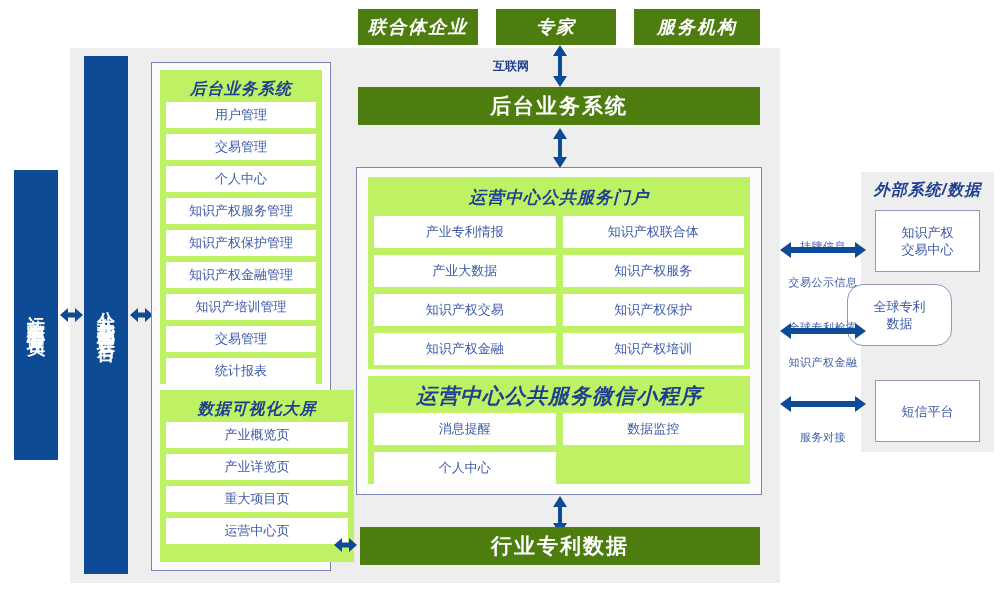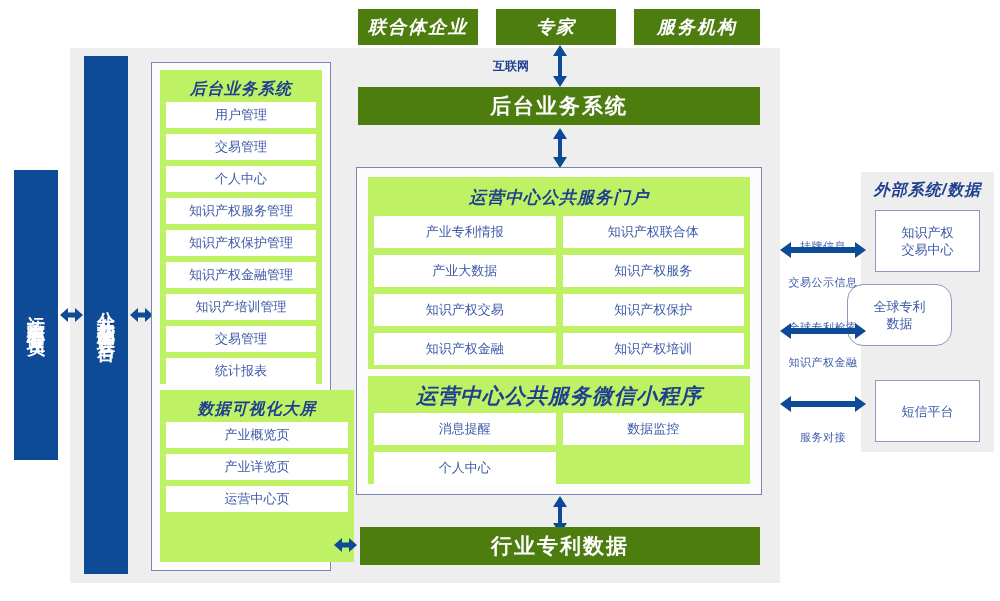--- a/index.html
+++ b/index.html
@@ -190,20 +190,21 @@
     <div class="cell">知识产权金融管理</div>
     <div class="cell">知识产培训管理</div>
     <div class="cell">交易管理</div>
     <div class="cell">统计报表</div>
   </div>
 
   <div class="panel list" style="left:160px;top:390px;width:194px;height:172px;">
     <div class="panel-title">数据可视化大屏</div>
     <div class="cell">产业概览页</div>
     <div class="cell">产业详览页</div>
+    <div class="cell">重大项目页</div>
     <div class="cell">运营中心页</div>
   </div>
 
   <div class="arrow" style="left:334px;top:536px;">
     <svg width="23" height="18" viewBox="0 0 23 18">
       <path d="M0 9 L8 2 L8 6.5 L15 6.5 L15 2 L23 9 L15 16 L15 11.5 L8 11.5 L8 16 Z" fill="#0e4b96"></path>
     </svg>
   </div>
 
   <div class="white-box" style="left:356px;top:167px;width:406px;height:328px;"></div>

